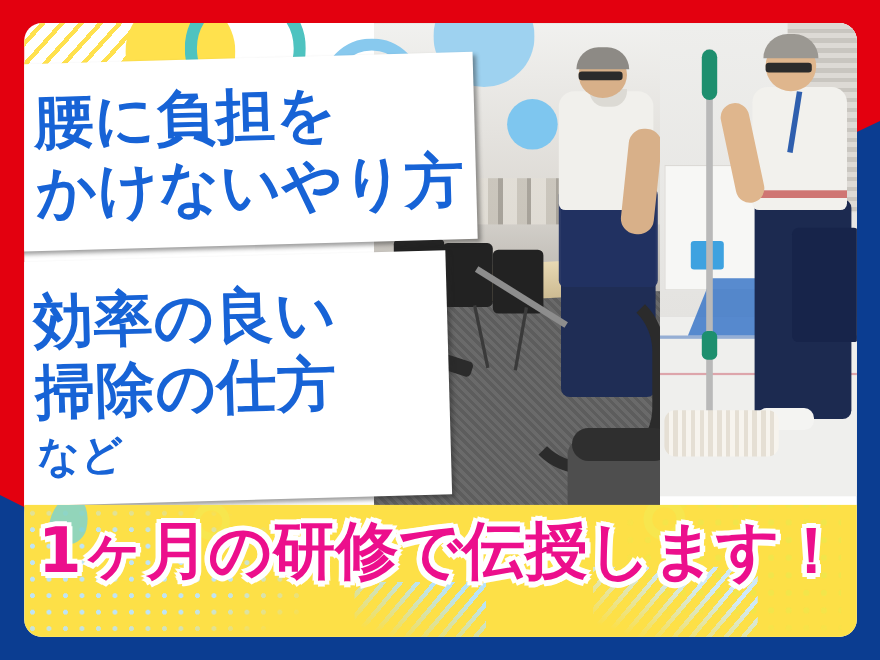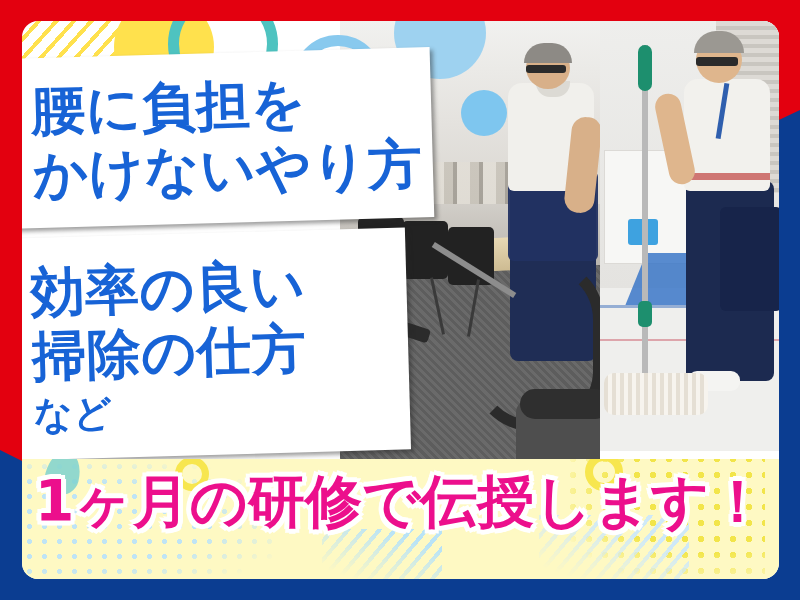--- a/index.html
+++ b/index.html
@@ -148,21 +148,21 @@
   #card-1 .jp{position:absolute;left:24px;font-size:54px;line-height:1;}
   #t1-l1{top:26px;}
   #t1-l2{top:90px;}
   #card-2 .jp{position:absolute;left:24px;line-height:1;}
   #t2-l1{top:28px;font-size:54px;}
   #t2-l2{top:92px;font-size:54px;}
   #t2-l3{top:158px;font-size:38px;}
 
   
   #band{
-    position:absolute;left:0;bottom:0;width:757px;height:120px;background:#fef9c3;
+    position:absolute;left:0;bottom:0;width:757px;height:120px;background:#fde047;
     overflow:hidden;
   }
   #band-dots-blue{
     position:absolute;left:0;top:0;width:260px;height:120px;
     background-image:radial-gradient(#bfe4f5 2.4px,transparent 2.4px);
     background-size:15px 15px;
     -webkit-mask-image:radial-gradient(ellipse at 18% 55%,#000 0%,#000 46%,transparent 78%);
             mask-image:radial-gradient(ellipse at 18% 55%,#000 0%,#000 46%,transparent 78%);
   }
   #band-dots-yellow{

